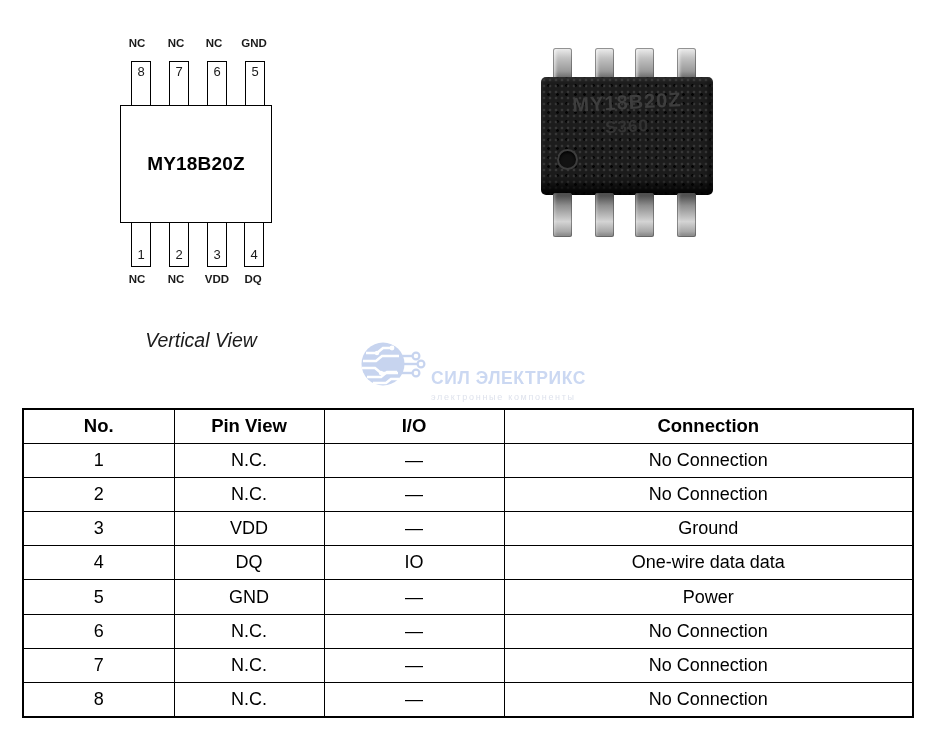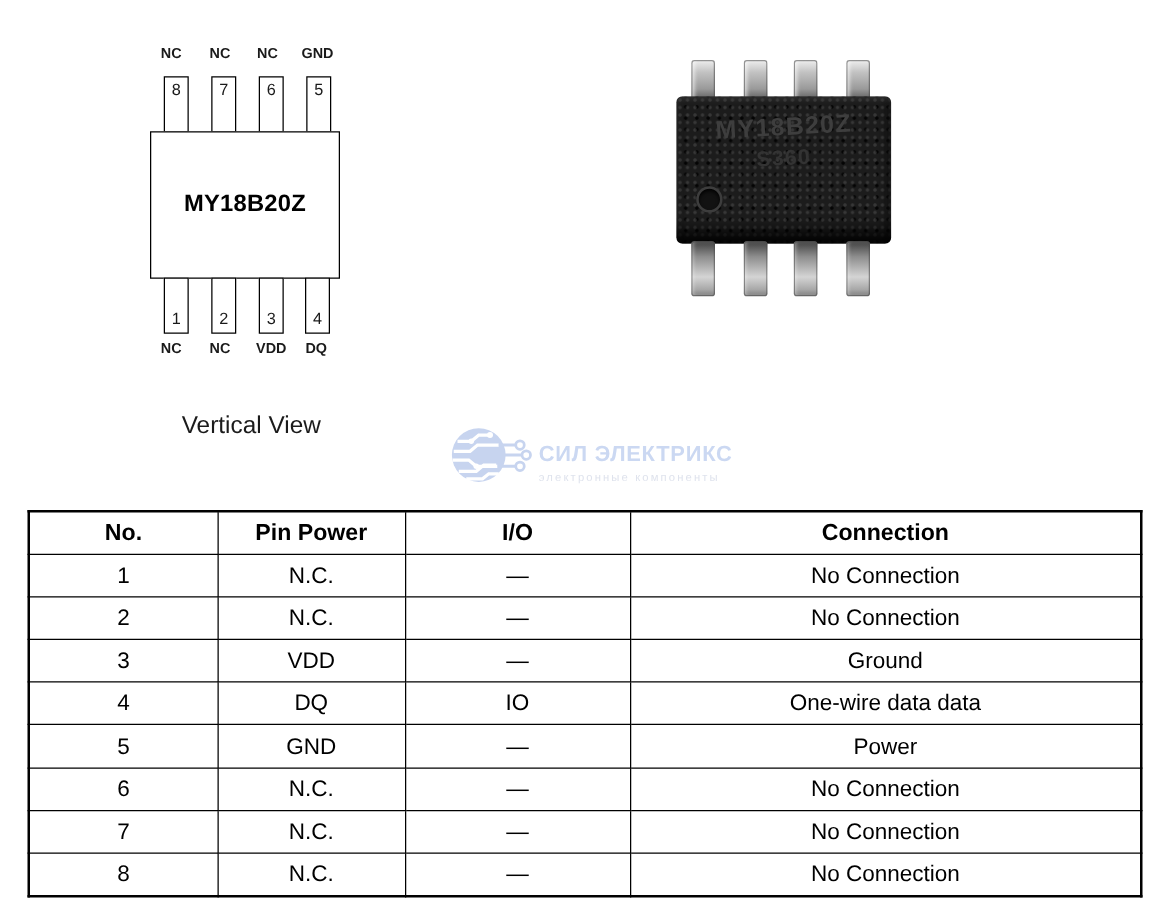--- a/index.html
+++ b/index.html
@@ -22,21 +22,21 @@
   .chip-body {
     position:absolute; left:120px; top:105px; width:152px; height:118px;
     border:1.8px solid #000; background:#fff;
     display:flex; align-items:center; justify-content:center;
   }
   .chip-body-label { font-size:19px; font-weight:700; color:#000; letter-spacing:0.2px; }
 
   
   .caption {
     position:absolute; top:329px; font-size:19.5px; color:#1b1b1b;
-    transform:translateX(-50%); white-space:nowrap;
+    transform:translateX(-50%); white-space:nowrap;font-style:italic;
   }
 
   
   .chip-photo { position:absolute; left:540px; top:46px; width:174px; height:194px; }
   .cp-pin { position:absolute; width:19px; border-radius:2.5px; }
   .cp-pin.top {
     top:2px; height:33px;
     background:linear-gradient(180deg,#efefef 0%,#c2c2c2 30%,#9a9a9a 70%,#555 100%);
     box-shadow:inset 0 0 0 1px rgba(70,70,70,.55), inset 3px 0 3px rgba(255,255,255,.55);
   }
@@ -60,21 +60,21 @@
   .cp-mark1 { font-size:20px; margin-top:14px; }
   .cp-mark2 { font-size:17px; margin-top:3px; color:#333333; }
   .cp-dot {
     position:absolute; left:16px; top:72px; width:21px; height:21px; border-radius:50%;
     border:2px solid #3d3d3d; background:#121212;
     box-shadow:inset 0 2px 3px rgba(0,0,0,.9);
   }
 
   
   .watermark { position:absolute; left:361px; top:340px; display:flex; align-items:flex-start; }
-  .wm-text { margin-left:4px; margin-top:13px; }
+  .wm-text { margin-left:4px; margin-top:28px; }
   .wm-brand { font-size:17.5px; font-weight:700; color:#cbd8f2; letter-spacing:0.6px; white-space:nowrap; }
   .wm-tagline { font-size:9px; color:#dfe3ed; letter-spacing:1.7px; margin-top:3px; white-space:nowrap; }
 
   
   .pin-table {
     position:absolute; left:22px; top:408px; width:890px;
     border-collapse:collapse; table-layout:fixed; border:2.5px solid #000;padding-left:48px;
   }
   .pin-table th, .pin-table td {
     border:1.5px solid #000; text-align:center; vertical-align:middle;
@@ -183,21 +183,21 @@
   <table class="pin-table">
     <colgroup>
       <col style="width:151px">
         <col style="width:150px">
         <col style="width:180px">
         <col style="width:409px">
     </colgroup>
     <tbody>
         <tr>
       <th>No.</th>
-      <th>Pin Power</th>
+      <th>Pin View</th>
       <th>I/O</th>
       <th>Connection</th>
     </tr>
     <tr>
       <td>1</td>
       <td>N.C.</td>
       <td>—</td>
       <td>No Connection</td>
     </tr>
     <tr>

